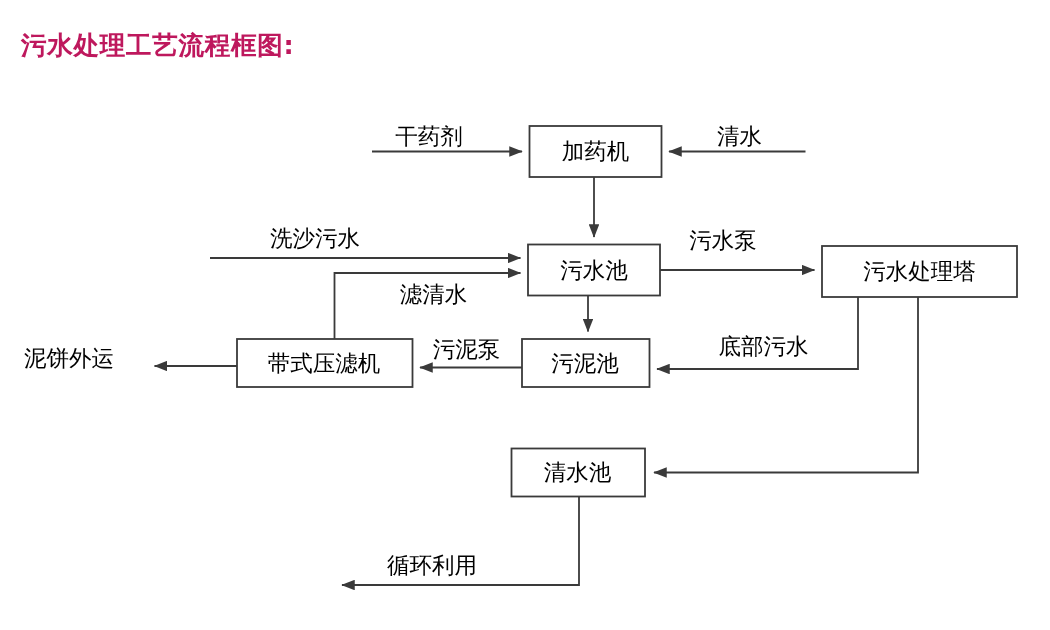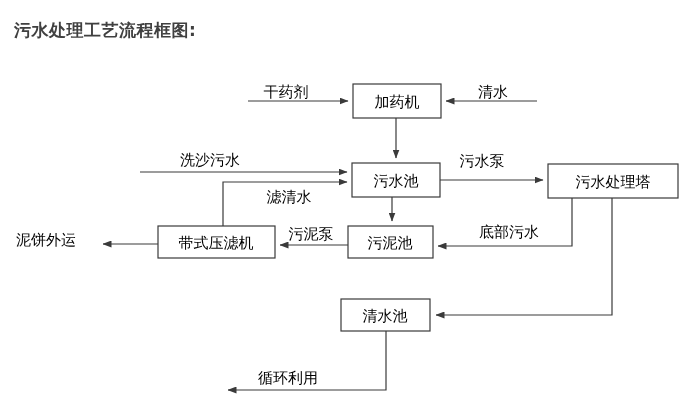--- a/index.html
+++ b/index.html
@@ -13,21 +13,21 @@
     font-family: "DejaVu Sans", "Liberation Sans", sans-serif;
     overflow: hidden;
     position: relative;
   }
   #page-title {
     position: absolute;
     left: 14px;
     top: 19px;
     font-size: 17px;
     font-weight: bold;
-    color: #404040;
+    color: #be185d;
     letter-spacing: 0.5px;
     white-space: nowrap;
   }
   #flow-svg {
     position: absolute;
     left: 0;
     top: 0;
     width: 700px;
     height: 420px;
   }

